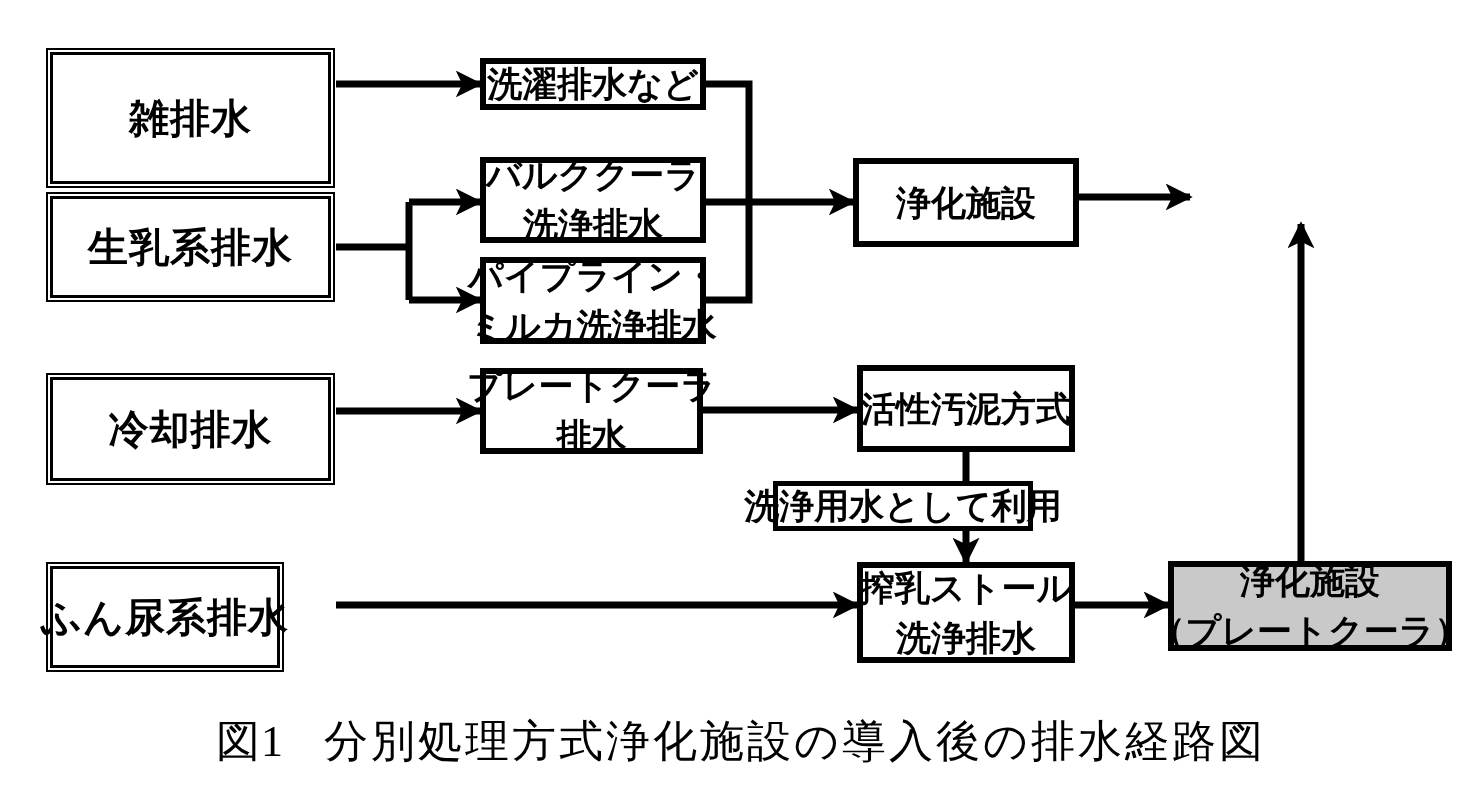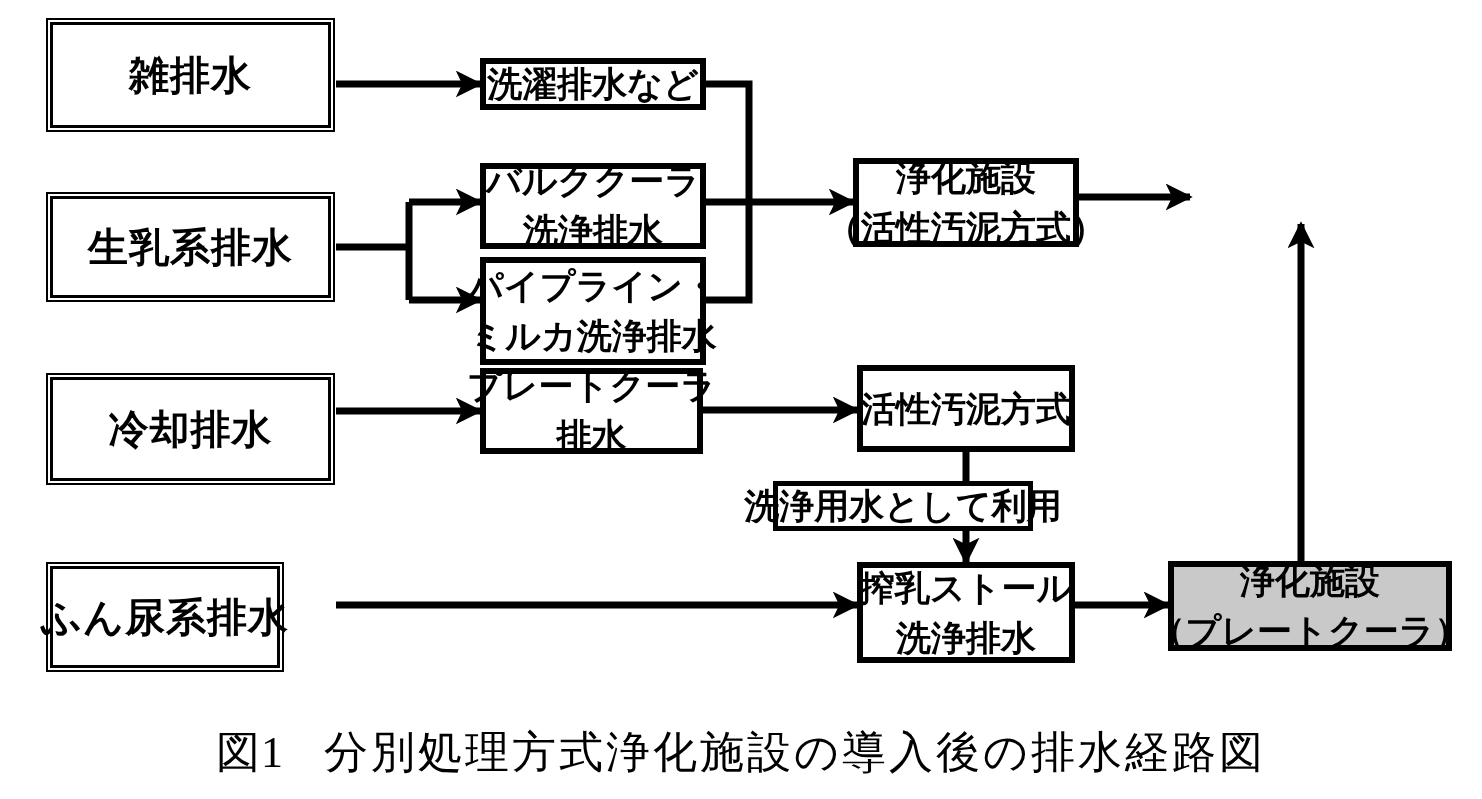--- a/index.html
+++ b/index.html
@@ -16,21 +16,21 @@
   .src{
     border:3px solid #000;outline:2px solid #000;outline-offset:2px;
     font-size:40px;font-weight:700;letter-spacing:1px;
   }
   .mid{
     border:6px solid #000;font-size:35px;font-weight:600;line-height:1.42;
   }
   .gray{background:#c9c9c9;}
   .caption{
     position:absolute;left:0;right:0;top:712px;height:80px;
-    display:flex;align-items:center;justify-content:center;
+    display:flex;align-items:flex-start;justify-content:center;
     font-family:"Liberation Serif","DejaVu Serif",serif;
     font-size:44px;letter-spacing:3px;color:#000;
   }
   .caption .prefix{margin-right:40px;letter-spacing:1px;}
 </style>
 </head>
 <body>
 
 <div class="canvas">
 
@@ -51,58 +51,57 @@
       <line x1="336" y1="411" x2="480" y2="411" marker-end="url(#ah)"></line>
       <line x1="703" y1="410" x2="857" y2="410" marker-end="url(#ah)"></line>
       <line x1="966" y1="452" x2="966" y2="481"></line>
       <line x1="966" y1="531" x2="966" y2="562" marker-end="url(#ah)"></line>
       <line x1="336" y1="605" x2="857" y2="605" marker-end="url(#ah)"></line>
       <line x1="1075" y1="605" x2="1168" y2="605" marker-end="url(#ah)"></line>
       <line x1="1301" y1="561" x2="1301" y2="224" marker-end="url(#ah)"></line>
     </g>
   </svg>
 
-  <div class="node src" style="left:50px;top:22px;width:281px;height:106px">
+  <div class="node src" style="left:50px;top:52px;width:281px;height:132px">
     <span>雑排水</span>
   </div>
 
   <div class="node src" style="left:50px;top:196px;width:281px;height:102px">
     <span>生乳系排水</span>
   </div>
 
   <div class="node src" style="left:50px;top:377px;width:281px;height:104px">
     <span>冷却排水</span>
   </div>
 
   <div class="node src" style="left:50px;top:566px;width:230px;height:102px">
     <span>ふん尿系排水</span>
   </div>
 
   <div class="node mid" style="left:480px;top:58px;width:226px;height:52px">
     <span>洗濯排水など</span>
   </div>
 
-  <div class="node mid" style="left:480px;top:163px;width:226px;height:86px">
+  <div class="node mid" style="left:480px;top:157px;width:226px;height:86px">
     <span>バルククーラ</span>
     <span>洗浄排水</span>
   </div>
 
-  <div class="node mid" style="left:480px;top:257px;width:226px;height:108px">
+  <div class="node mid" style="left:480px;top:257px;width:226px;height:87px">
     <span>パイプライン・</span>
     <span>ミルカ洗浄排水</span>
   </div>
 
   <div class="node mid" style="left:480px;top:368px;width:223px;height:86px">
     <span>プレートクーラ</span>
     <span>排水</span>
   </div>
 
   <div class="node mid" style="left:853px;top:158px;width:226px;height:89px">
     <span>浄化施設</span>
-    <span>（活性汚泥方式）</span>
   </div>
 
 
   <div class="node mid" style="left:857px;top:365px;width:218px;height:87px">
     <span>活性汚泥方式</span>
   </div>
 
   <div class="node mid" style="left:773px;top:481px;width:260px;height:50px;border-width:5px">
     <span>洗浄用水として利用</span>
   </div>

